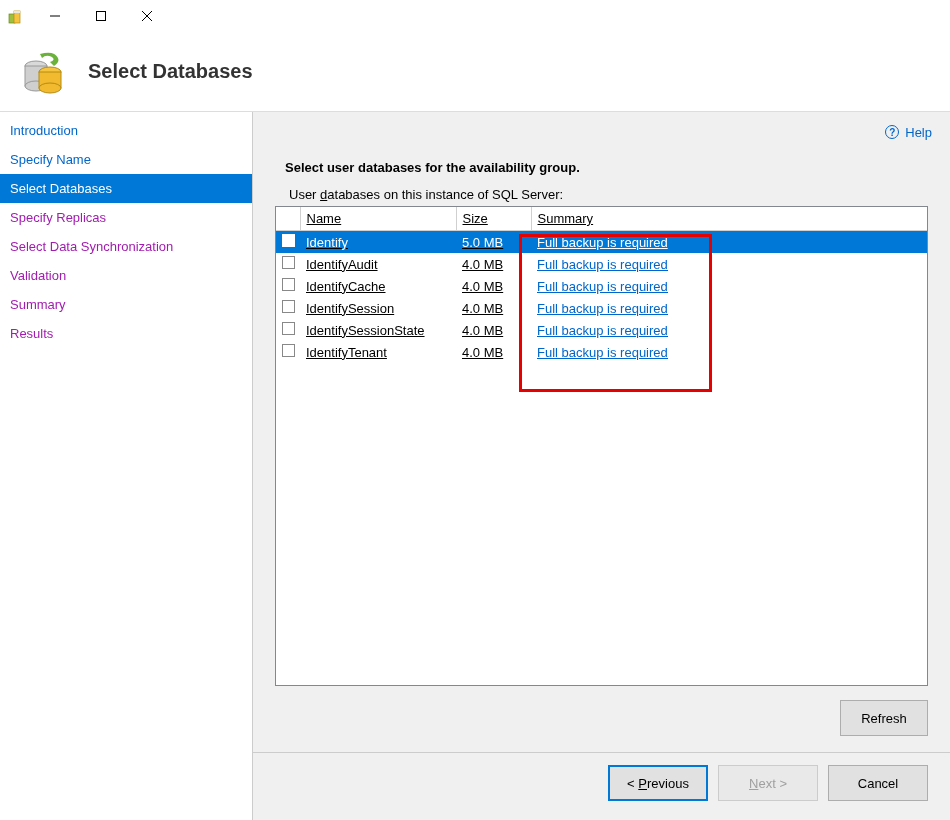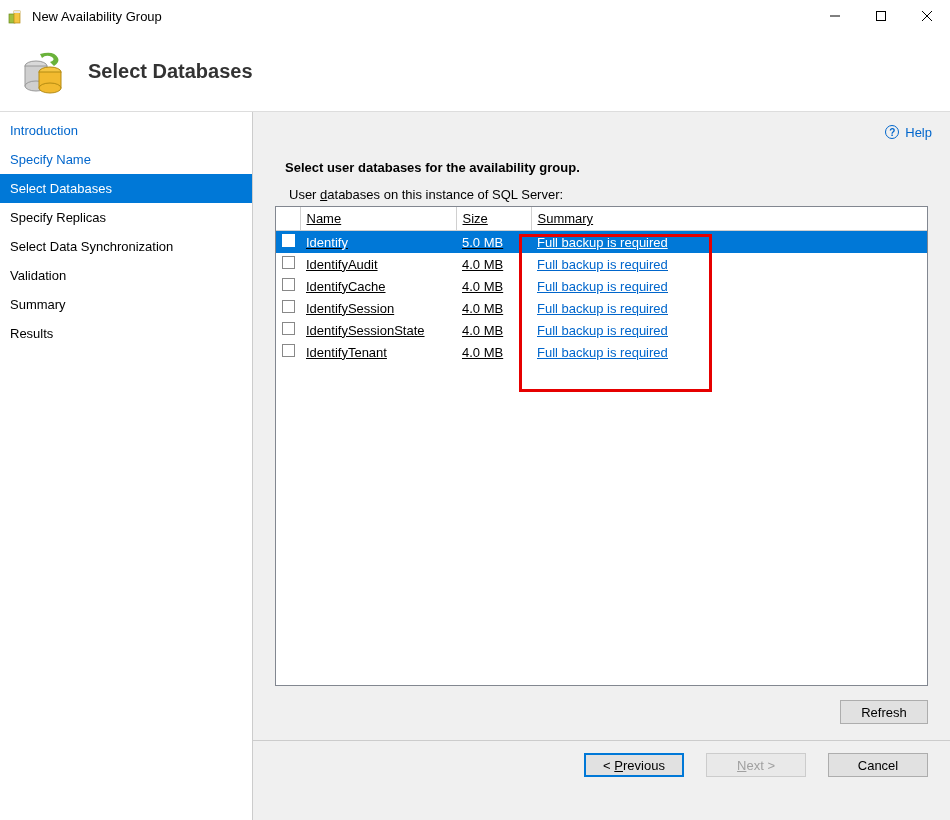--- a/index.html
+++ b/index.html
@@ -74,21 +74,21 @@
     padding: 7px 10px 7px 10px;
     color: #0066cc;
     cursor: pointer;
     font-size: 13px;
   }
   .sidebar-item.selected {
     background: #0078d7;
     color: #fff;
   }
   .sidebar-item.normal {
-    color: #000000;
+    color: #a21caf;
   }
   
   .main {
     flex: 1;
     background: #f0f0f0;
     position: relative;
     display: flex;
     flex-direction: column;
   }
   .help-row {
@@ -177,21 +177,21 @@
     pointer-events: none;
   }
   
   .refresh-row {
     display: flex;
     justify-content: flex-end;
     padding: 14px 22px 0 0;
   }
   .btn {
     min-width: 88px;
-    height: 24px;
+    height: 36px;
     padding: 0 12px;
     background: #e1e1e1;
     border: 1px solid #adadad;
     font-family: inherit;
     font-size: 13px;
     cursor: pointer;
   }
   .btn.disabled {
     color: #a0a0a0;
     background: #e9e9e9;
@@ -202,37 +202,36 @@
     border: 2px solid #0078d7;
     background: #e1e1e1;
   }
   
   .footer {
     border-top: 1px solid #ccc;
     margin-top: 16px;
     padding: 12px 22px 0 0;
     display: flex;
     justify-content: flex-end;
-    gap: 22px;
+    gap: 10px;
   }
   .footer .btn { min-width: 100px; }
   .ul-char { text-decoration: underline; }
 </style>
 </head>
 <body>
 
 <div class="title-bar">
   <span class="app-icon">
     <svg viewBox="0 0 16 16" width="16" height="16">
       <rect x="1" y="6" width="6" height="9" fill="#9fbf3f" stroke="#6a8a1a" stroke-width="0.7"></rect>
       <rect x="6" y="3" width="6" height="12" fill="#f5c542" stroke="#b48b12" stroke-width="0.7"></rect>
       <rect x="6" y="3" width="6" height="2" fill="#e8e8e8"></rect>
     </svg>
   </span>
-  <span class="title-text">New Availability Group</span>
   <div class="win-buttons">
     <div class="win-btn">
       <svg viewBox="0 0 10 10">
           <line x1="0" y1="5" x2="10" y2="5"></line>
         </svg>
     </div>
     <div class="win-btn">
       <svg viewBox="0 0 10 10">
           <rect x="0.5" y="0.5" width="9" height="9"></rect>
         </svg>

